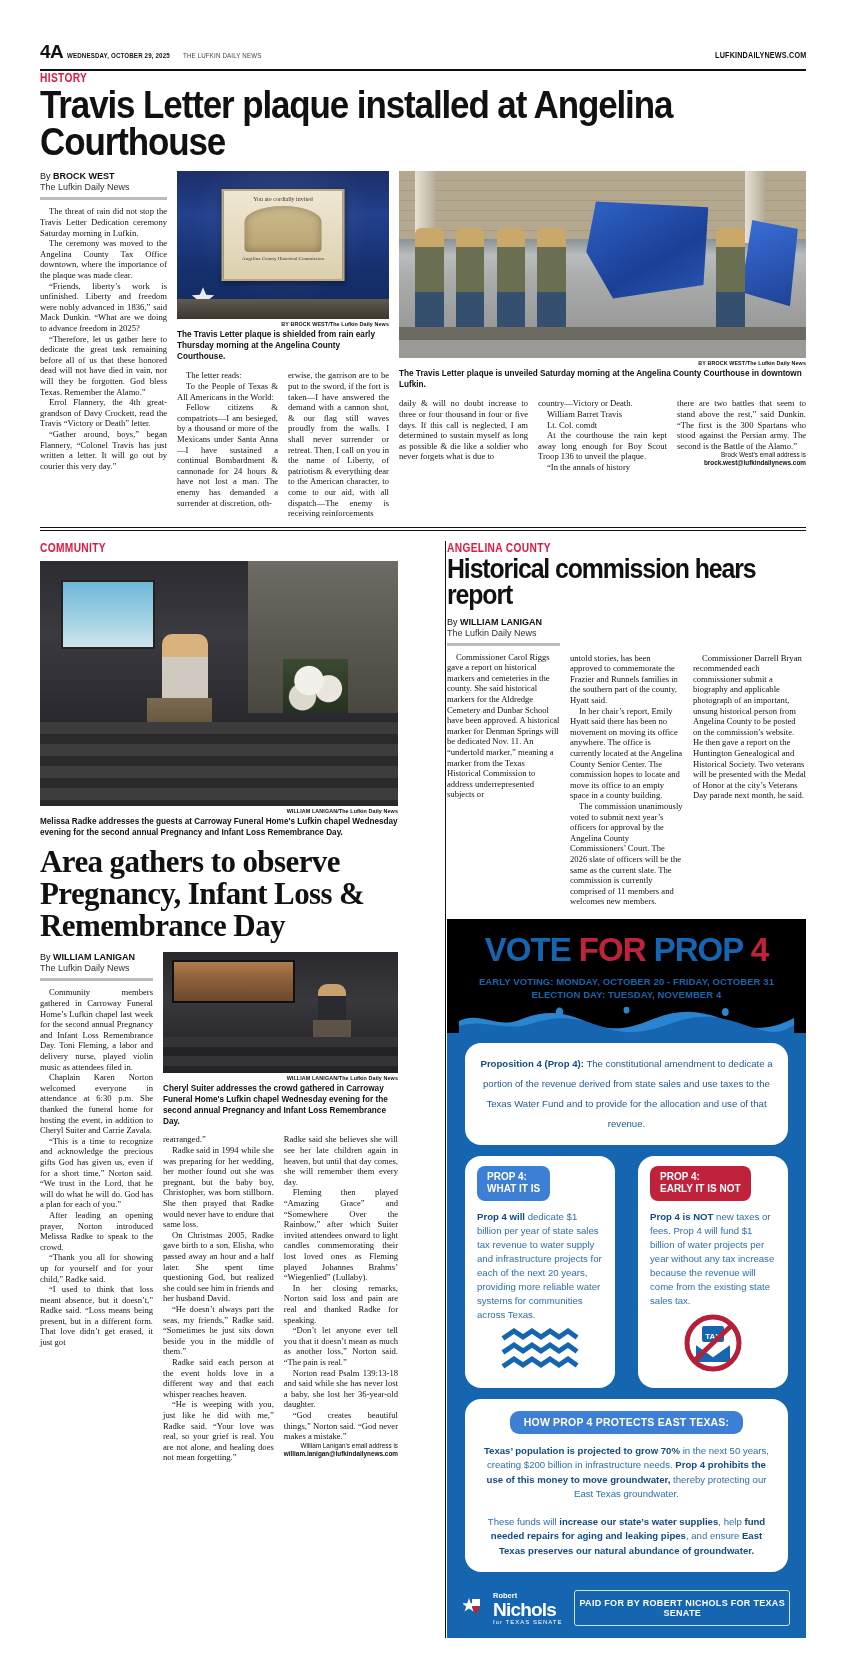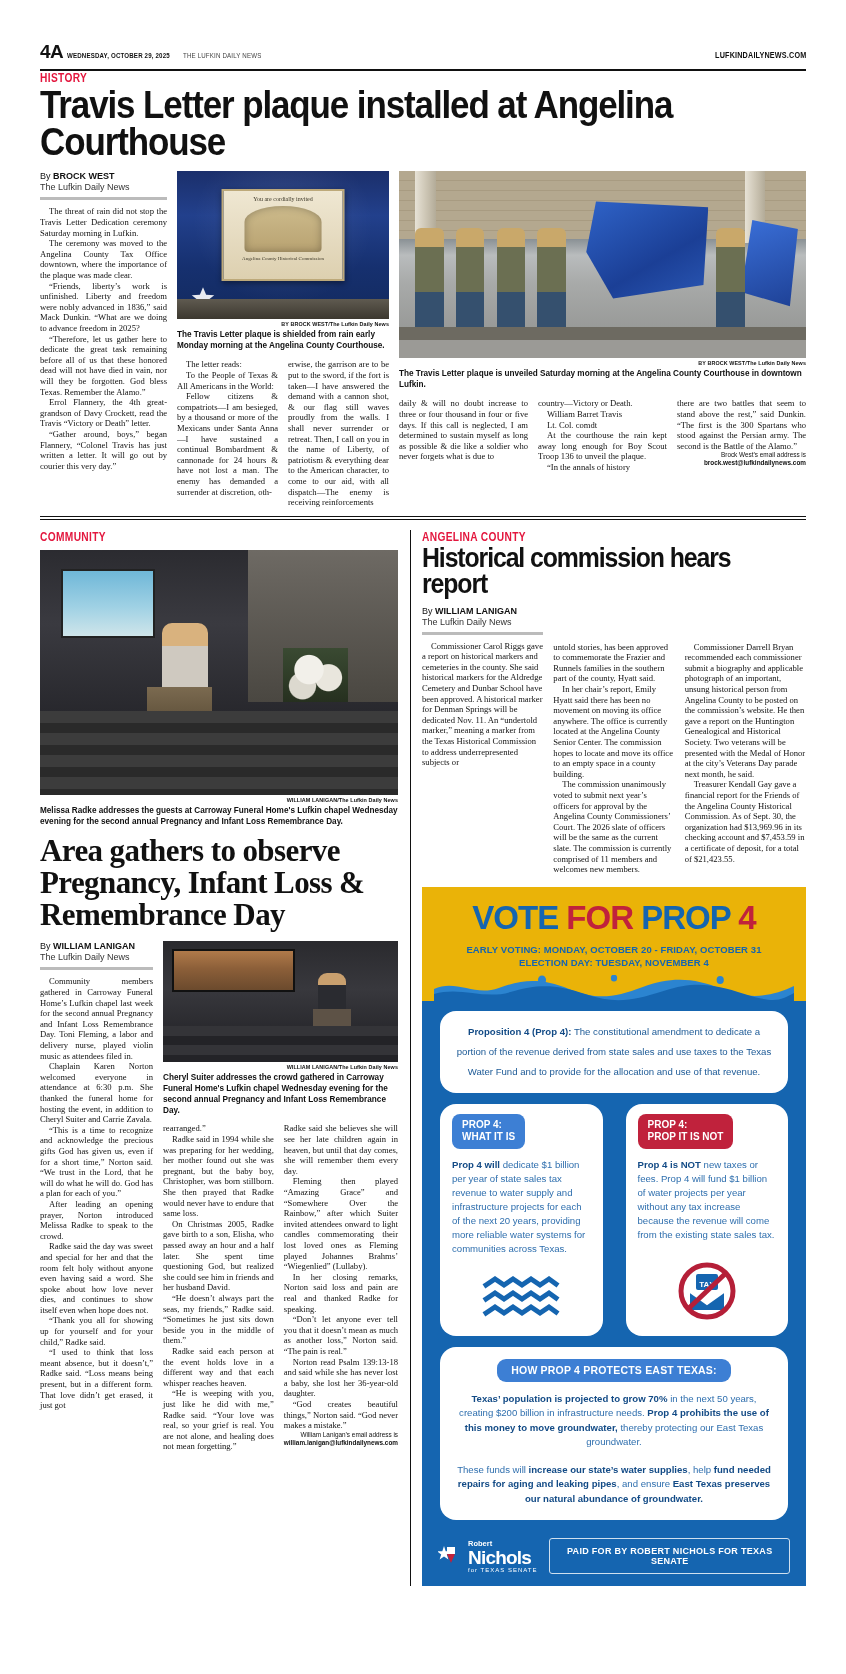--- a/index.html
+++ b/index.html
@@ -116,21 +116,21 @@
 
   
   .double-rule { border-top:1.5px solid #111; border-bottom:1px solid #111; height:4px; margin:8px 0 10px 0;}
 
   
   .hed-feature { font-family:"Liberation Serif", serif; font-weight:bold; font-size:31px;
      line-height:1.04; letter-spacing:-0.6px; margin:8px 0 10px 0; }
 
   
   .ad { width:100%; background:#1565b0; position:relative; overflow:hidden; }
-  .ad-top { background:#eab308; padding:14px 12px 0 12px; position:relative; }
+  .ad-top { background:#000000; padding:14px 12px 0 12px; position:relative; }
   .ad-title { text-align:center; font-family:"Liberation Sans", sans-serif; font-weight:bold;
       font-size:33px; letter-spacing:-1px; line-height:1; }
   .ad-title .b { color:#1565b0; } .ad-title .r { color:#c0223c; }
   .ad-dates { text-align:center; font-family:"Liberation Sans", sans-serif; font-weight:bold;
       color:#1565b0; font-size:9.5px; line-height:13px; margin-top:9px; letter-spacing:0.1px; }
   .wave-wrap { position:relative; height:26px; margin-top:6px; }
   .ad-body { padding:10px 18px 8px 18px; }
   .card { background:#fff; border-radius:16px; padding:11px 14px; }
   .card-p { color:#1d5a96; font-family:"Liberation Sans", sans-serif; font-size:9.6px; line-height:20px; text-align:center; }
   .card-p b { color:#134b86; }
@@ -203,21 +203,21 @@
             <div class="arch"></div>
             <div class="pl-bot">Angelina County
 Historical Commission</div>
           </div>
           <svg class="flagstar" viewBox="0 0 24 24">
             <polygon points="12,2 14.9,9.1 22.4,9.4 16.5,14 18.6,21.2 12,17 5.4,21.2 7.5,14 1.6,9.4 9.1,9.1" fill="#ffffff" opacity="0.9"></polygon>
           </svg>
           <div class="ground"></div>
         </div>
         <div class="credit"><span>BY BROCK WEST/</span><span class="org">The Lufkin Daily News</span></div>
-        <div class="cutline">The Travis Letter plaque is shielded from rain early Monday morning at the Angelina County Courthouse.</div>
+        <div class="cutline">The Travis Letter plaque is shielded from rain early Thursday morning at the Angelina County Courthouse.</div>
 
         <div class="colset" style="margin-top:8px;">
           <div class="col bodytext">
             <p class="noindent" style="text-indent:9px;">The letter reads:</p>
             <p>To the People of Texas &amp; All Americans in the World:</p>
             <p>Fellow citizens &amp; compatriots—I am besieged, by a thousand or more of the Mexicans under Santa Anna—I have sustained a continual Bombardment &amp; cannonade for 24 hours &amp; have not lost a man. The enemy has demanded a surrender at discretion, oth-</p>
           </div>
           <div class="col bodytext">
             <p class="noindent">erwise, the garrison are to be put to the sword, if the fort is taken—I have answered the demand with a cannon shot, &amp; our flag still waves proudly from the walls. I shall never surrender or retreat. Then, I call on you in the name of Liberty, of patriotism &amp; everything dear to the American character, to come to our aid, with all dispatch—The enemy is receiving reinforcements</p>
           </div>
@@ -288,21 +288,20 @@
 
         <div style="width:113px;">
           <div class="byline-name"><span class="by">By </span><span>WILLIAM LANIGAN</span></div>
           <div class="byline-org">The Lufkin Daily News</div>
           <div class="byline-rule"></div>
           <div class="bodytext">
             <p>Community members gathered in Carroway Funeral Home’s Lufkin chapel last week for the second annual Pregnancy and Infant Loss Remembrance Day. Toni Fleming, a labor and delivery nurse, played violin music as attendees filed in.</p>
             <p>Chaplain Karen Norton welcomed everyone in attendance at 6:30 p.m. She thanked the funeral home for hosting the event, in addition to Cheryl Suiter and Carrie Zavala.</p>
             <p>“This is a time to recognize and acknowledge the precious gifts God has given us, even if for a short time,” Norton said. “We trust in the Lord, that he will do what he will do. God has a plan for each of you.”</p>
             <p>After leading an opening prayer, Norton introduced Melissa Radke to speak to the crowd.</p>
-            <p>Radke said the day was sweet and special for her and that the room felt holy without anyone even having said a word. She spoke about how love never dies, and continues to show itself even when hope does not.</p>
             <p>“Thank you all for showing up for yourself and for your child,” Radke said.</p>
             <p>“I used to think that loss meant absence, but it doesn’t,” Radke said. “Loss means being present, but in a different form. That love didn’t get erased, it just got</p>
           </div>
         </div>
 
         <div style="flex:1;">
           <div class="photo ph4" style="height:121px;">
             <div class="scr"></div>
             <div class="speaker"></div>
             <div class="podium"></div>
@@ -329,21 +328,21 @@
               <p>“God creates beautiful things,” Norton said. “God never makes a mistake.”</p>
               <div class="tiny-email">
                 <span class="lbl">William Lanigan’s email address is </span><span>william.lanigan@lufkindailynews.com</span>
               </div>
             </div>
           </div>
         </div>
       </div>
     </div>
 
-    <div style="flex:1; border-left:1px solid #111; padding-left:11px;">
+    <div style="flex:1; border-left:1px solid #111; padding-left:1px;margin-left:35px;">
       <div class="kicker">ANGELINA COUNTY</div>
       <div class="hed-main" style="font-size:27px; margin:1px 0 8px 0;">Historical commission hears report</div>
 
       <div style="display:flex; gap:10px;">
         <div style="flex:1;">
           <div class="byline-name"><span class="by">By </span><span>WILLIAM LANIGAN</span></div>
           <div class="byline-org">The Lufkin Daily News</div>
           <div class="byline-rule"></div>
           <div class="bodytext" style="text-align:left;">
             <p>Commissioner Carol Riggs gave a report on historical markers and cemeteries in the county. She said historical markers for the Aldredge Cemetery and Dunbar School have been approved. A historical marker for Denman Springs will be dedicated Nov. 11. An “undertold marker,” meaning a marker from the Texas Historical Commission to address underrepresented subjects or</p>
@@ -352,21 +351,20 @@
         <div style="flex:1; padding-top:36px;">
           <div class="bodytext" style="text-align:left;">
             <p class="noindent">untold stories, has been approved to commemorate the Frazier and Runnels families in the southern part of the county, Hyatt said.</p>
             <p>In her chair’s report, Emily Hyatt said there has been no movement on moving its office anywhere. The office is currently located at the Angelina County Senior Center. The commission hopes to locate and move its office to an empty space in a county building.</p>
             <p>The commission unanimously voted to submit next year’s officers for approval by the Angelina County Commissioners’ Court. The 2026 slate of officers will be the same as the current slate. The commission is currently comprised of 11 members and welcomes new members.</p>
           </div>
         </div>
         <div style="flex:1; padding-top:36px;">
           <div class="bodytext" style="text-align:left;">
             <p>Commissioner Darrell Bryan recommended each commissioner submit a biography and applicable photograph of an important, unsung historical person from Angelina County to be posted on the commission’s website. He then gave a report on the Huntington Genealogical and Historical Society. Two veterans will be presented with the Medal of Honor at the city’s Veterans Day parade next month, he said.</p>
-            <p>Treasurer Kendall Gay gave a financial report for the Friends of the Angelina County Historical Commission. As of Sept. 30, the organization had $13,969.96 in its checking account and $7,453.59 in a certificate of deposit, for a total of $21,423.55.</p>
           </div>
         </div>
       </div>
 
       <div class="ad" style="margin-top:12px;">
         <div class="ad-top">
           <div class="ad-title">
             <span class="b">VOTE</span>
             <span class="r">FOR</span>
             <span class="b">PROP</span>
@@ -410,21 +408,21 @@
                     <polyline points="4,23 13,17 22,23 31,17 40,23 49,17 58,23 67,17 74,22"></polyline>
                     <polyline points="4,37 13,31 22,37 31,31 40,37 49,31 58,37 67,31 74,36"></polyline>
                   </g>
                 </svg>
               </div>
             </div>
 
             <div class="card">
               <div class="pill red">
                 <span>PROP 4:</span><br>
-                <span>PROP IT IS NOT</span>
+                <span>EARLY IT IS NOT</span>
               </div>
               <div class="card-text">
                 <b>Prop 4 is NOT</b><span> new taxes or fees. Prop 4 will fund $1 billion of water projects per year without any tax increase because the revenue will come from the existing state sales tax.</span>
               </div>
               <div class="icon-wrap">
                 <svg width="62" height="62" viewBox="0 0 62 62">
                   <rect x="20" y="14" width="22" height="16" rx="2" fill="#1565b0"></rect>
                   <path d="M14 32 L31 44 L48 32 L48 50 L14 50 Z" fill="#1565b0"></path>
                   <path d="M14 32 L31 44 L48 32" fill="none" stroke="#ffffff" stroke-width="2"></path>
                   <text x="31" y="27" font-family="Liberation Sans, sans-serif" font-size="8" font-weight="bold" fill="#ffffff" text-anchor="middle">TAX</text>

